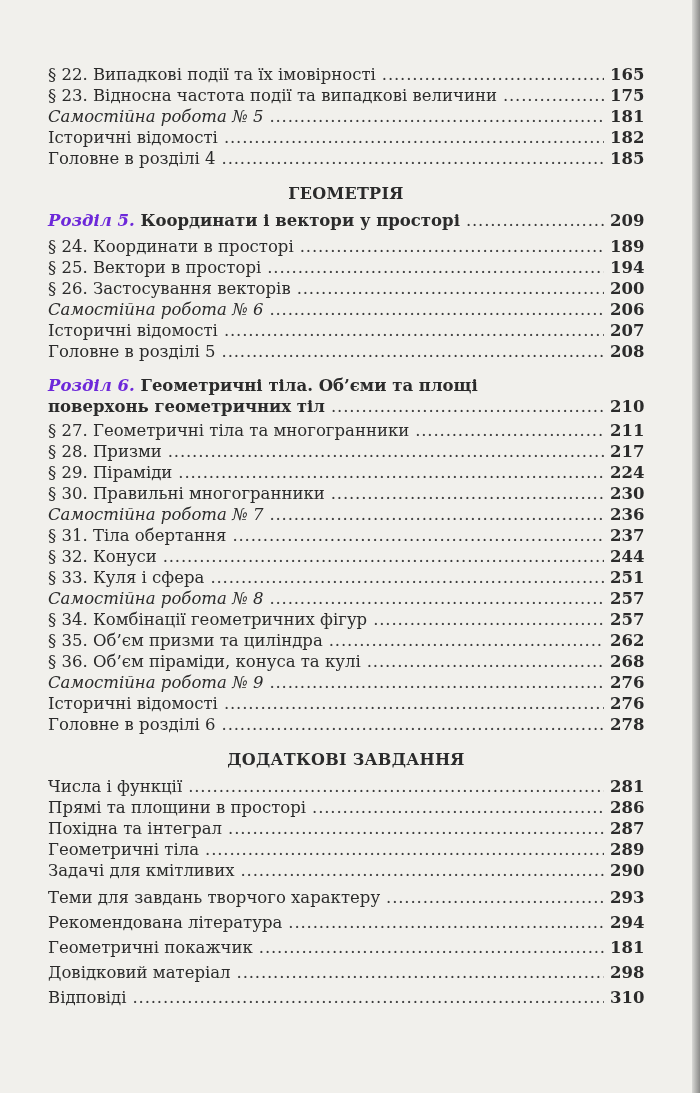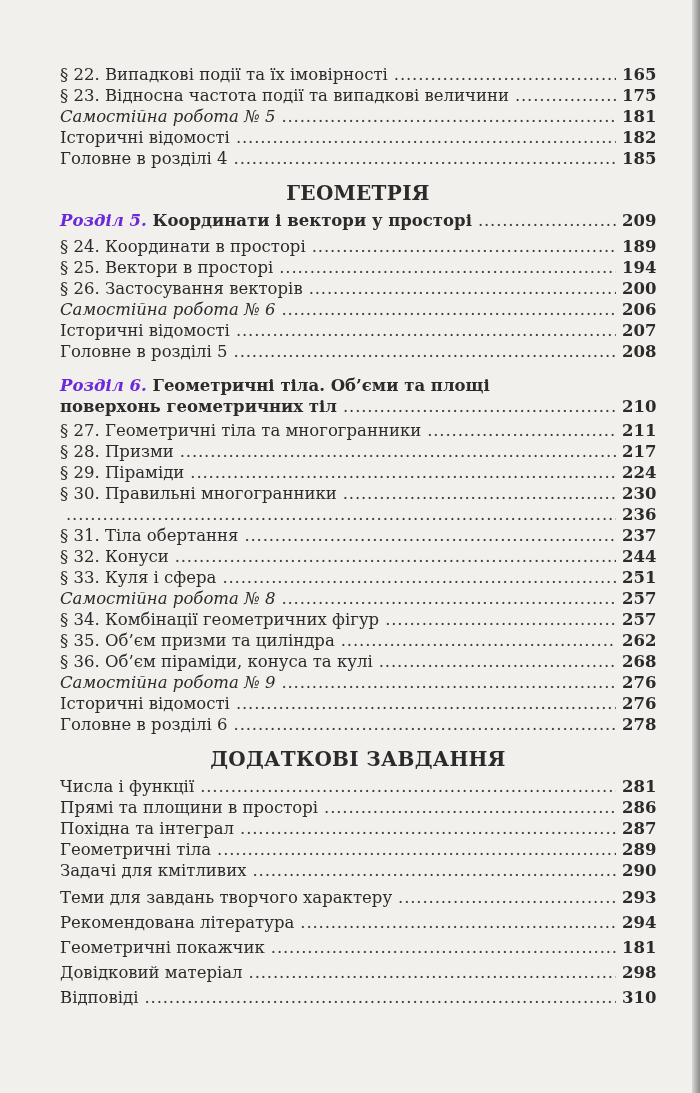--- a/index.html
+++ b/index.html
@@ -8,21 +8,21 @@
     background: #f1f0ec;
     font-family: "DejaVu Serif", "Liberation Serif", serif;
     color: #2b2b2b;
     position: relative;
   }
   .right-edge {
     position: absolute; top: 0; right: 0; width: 8px; height: 1093px;
     background: linear-gradient(to right, #d9d9d6, #8a8a88);
   }
   .page {
-    position: absolute; left: 60px; top: 64px; width: 596px;
+    position: absolute; left: 48px; top: 64px; width: 596px;
   }
   .row {
     display: flex; align-items: baseline;
     font-size: 16.5px; line-height: 21px; height: 21px;
     white-space: nowrap;
   }
   .row .label { flex: 0 0 auto; }
   .row .dots {
     flex: 1 1 auto; overflow: hidden; margin: 0 6px 0 6px;
     letter-spacing: 1px; color: #3a3a3a;
@@ -30,21 +30,21 @@
   .row .dots::before {
     content: ". . . . . . . . . . . . . . . . . . . . . . . . . . . . . . . . . . . . . . . . . . . . . . . . . . . . . . . . . . . . . . . . . . . . . . . . . . . . . . . . . . . . . . . . . . . .";
     letter-spacing: -2.2px;
   }
   .row .page-num { flex: 0 0 auto; font-weight: bold; width: 34px; text-align: left; }
   .row.italic .label { font-style: italic; }
   .row.bold .label { font-weight: bold; }
   .row .red { color: #6d28d9; font-weight: bold; font-style: italic; }
   .row.head-line { display: block; font-weight: bold; }
   .section-title {
-    text-align: center; font-weight: bold; font-size: 20px;
+    text-align: center; font-weight: bold; font-size: 16px;
     line-height: 21px; height: 21px; margin: 14px 0 6px 0; letter-spacing: 0.3px;
   }
   .gap { height: 8px; }
 </style>
 </head>
 <body>
 
 <div class="right-edge"></div>
 
 <div class="page">
@@ -142,20 +142,21 @@
         <span class="label">§ 29. Піраміди</span>
         <span class="dots"></span>
         <span class="page-num">224</span>
       </div>
     <div class="row">
         <span class="label">§ 30. Правильні многогранники</span>
         <span class="dots"></span>
         <span class="page-num">230</span>
       </div>
     <div class="row italic">
+        <span class="label">Самостійна робота № 7</span>
         <span class="dots"></span>
         <span class="page-num">236</span>
       </div>
     <div class="row">
         <span class="label">§ 31. Тіла обертання</span>
         <span class="dots"></span>
         <span class="page-num">237</span>
       </div>
     <div class="row">
         <span class="label">§ 32. Конуси</span>

